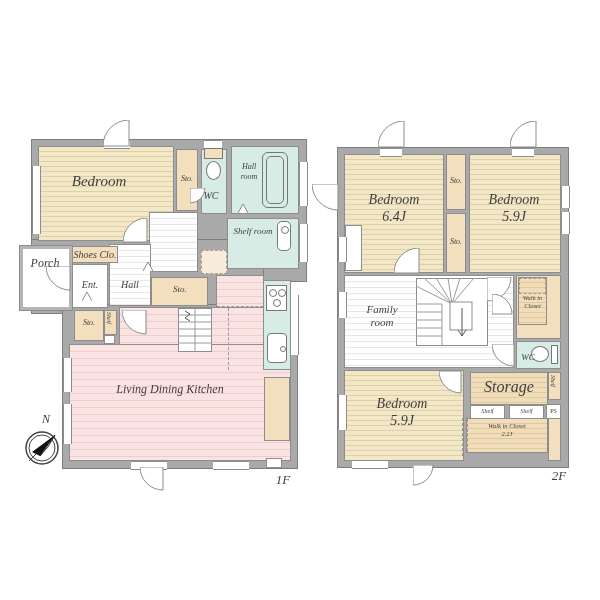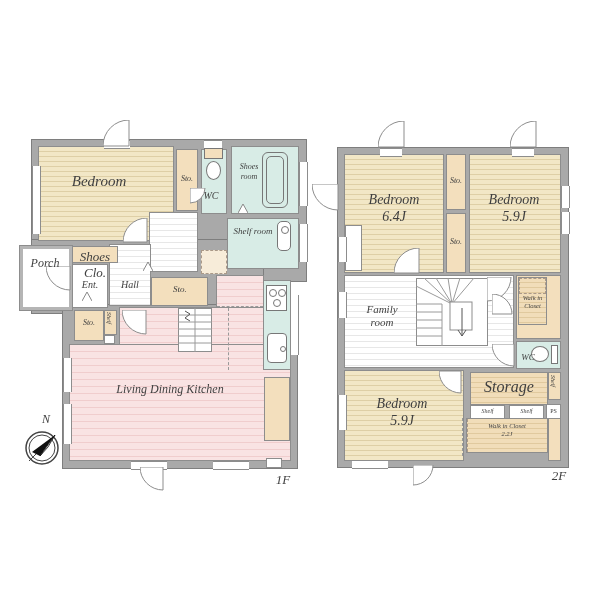--- a/index.html
+++ b/index.html
@@ -40,38 +40,38 @@
 
   <div class="room tan" style="left:177px;top:150px;width:20px;height:60px;z-index:2;"></div>
   <div class="lbl" style="left:172px;top:174px;width:30px;font-size:8px;">Sto.</div>
 
   <div class="room teal" style="left:202px;top:150px;width:24px;height:63px;z-index:2;"></div>
   <div class="icon tan" style="left:204px;top:148px;width:19px;height:11px;border:1px solid #777;"></div>
   <div class="icon" style="left:206px;top:161px;width:15px;height:19px;border:1px solid #777;border-radius:50%;background:#fff;"></div>
   <div class="lbl" style="left:196px;top:190px;width:30px;font-size:10px;">WC</div>
 
   <div class="room teal" style="left:232px;top:147px;width:66px;height:66px;z-index:2;"></div>
-  <div class="lbl" style="left:233px;top:162px;width:32px;font-size:8px;">Shoes room</div>
+  <div class="lbl" style="left:233px;top:162px;width:32px;font-size:8px;">Hall room</div>
   <div class="icon teal" style="left:262px;top:152px;width:26px;height:56px;border:1.5px solid #777;border-radius:6px;">
     <div style="position:absolute;left:3px;top:3px;width:16px;height:46px;border:1px solid #777;border-radius:5px;"></div>
   </div>
 
   <div class="room teal" style="left:228px;top:219px;width:70px;height:49px;z-index:2;"></div>
   <div class="lbl" style="left:230px;top:226px;width:46px;font-size:9px;">Shelf room</div>
   <div class="icon" style="left:277px;top:221px;width:14px;height:30px;border:1px solid #777;border-radius:5px;background:#fff;">
     <div style="position:absolute;left:3px;top:4px;width:6px;height:6px;border:1px solid #777;border-radius:50%;"></div>
   </div>
   <div class="dash" style="left:201px;top:250px;width:24px;height:22px;border:1px dashed #a98;background:#f7ecd9;z-index:3;"></div>
 
   <div class="room white-str" style="left:150px;top:213px;width:47px;height:58px;z-index:2;"></div>
   <div class="room white-str" style="left:110px;top:245px;width:40px;height:60px;z-index:2;"></div>
   <div class="lbl" style="left:108px;top:279px;width:44px;font-size:10px;">Hall</div>
 
   <div class="room tan" style="left:73px;top:247px;width:44px;height:15px;z-index:2;"></div>
-  <div class="lbl" style="left:71px;top:249px;width:48px;font-size:13px;">Shoes Clo.</div>
+  <div class="lbl" style="left:71px;top:249px;width:48px;font-size:10px;">Shoes Clo.</div>
 
   <div class="room white" style="left:73px;top:265px;width:34px;height:42px;z-index:2;"></div>
   <div class="lbl" style="left:70px;top:279px;width:40px;font-size:10px;">Ent.</div>
 
   <div class="room white" style="left:20px;top:246px;width:52px;height:64px;border:3px solid #b5b5b5;box-shadow:none;outline:1px solid #8d8d8d;z-index:2;"></div>
   <div class="lbl" style="left:22px;top:256px;width:46px;font-size:12px;">Porch</div>
 
   <div class="room tan" style="left:152px;top:278px;width:55px;height:27px;z-index:2;"></div>
   <div class="lbl" style="left:162px;top:284px;width:36px;font-size:9px;">Sto.</div>
 

